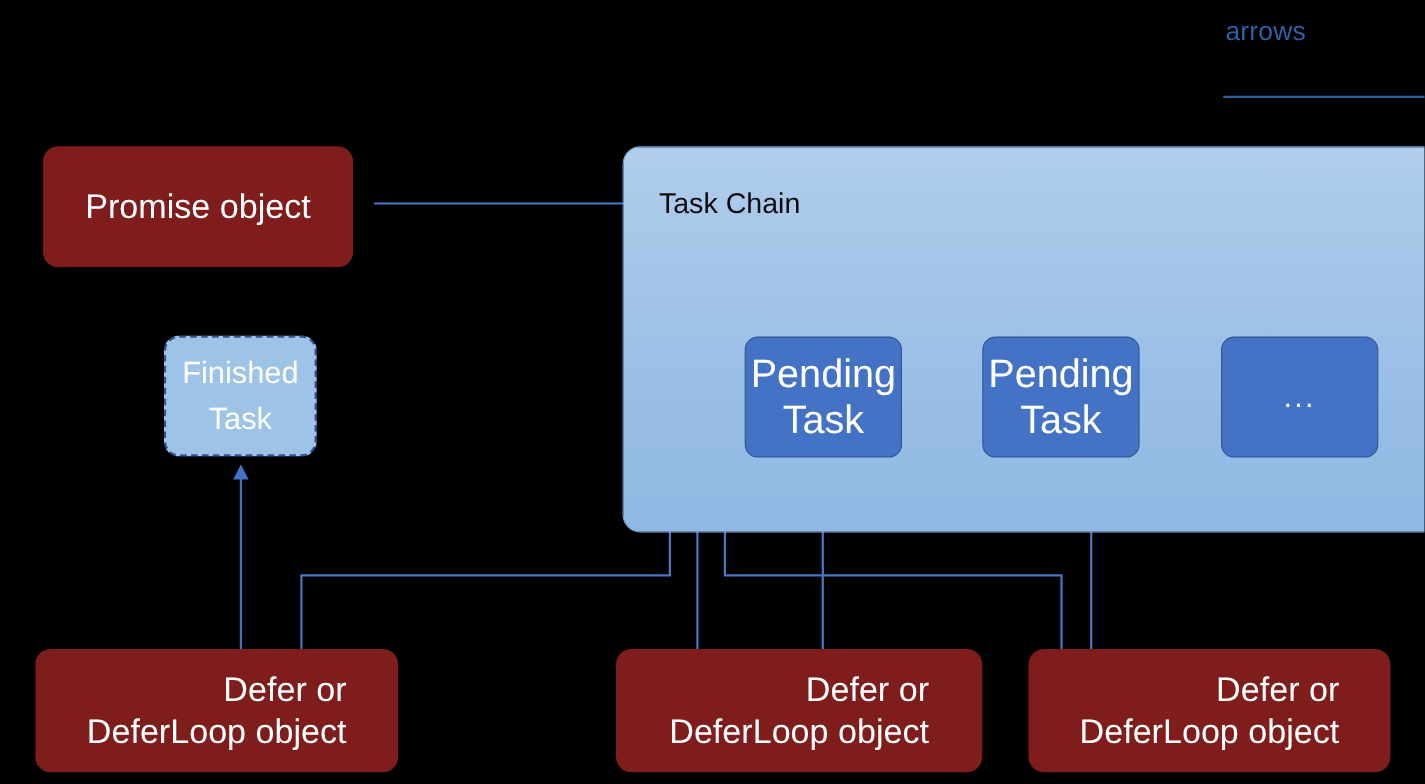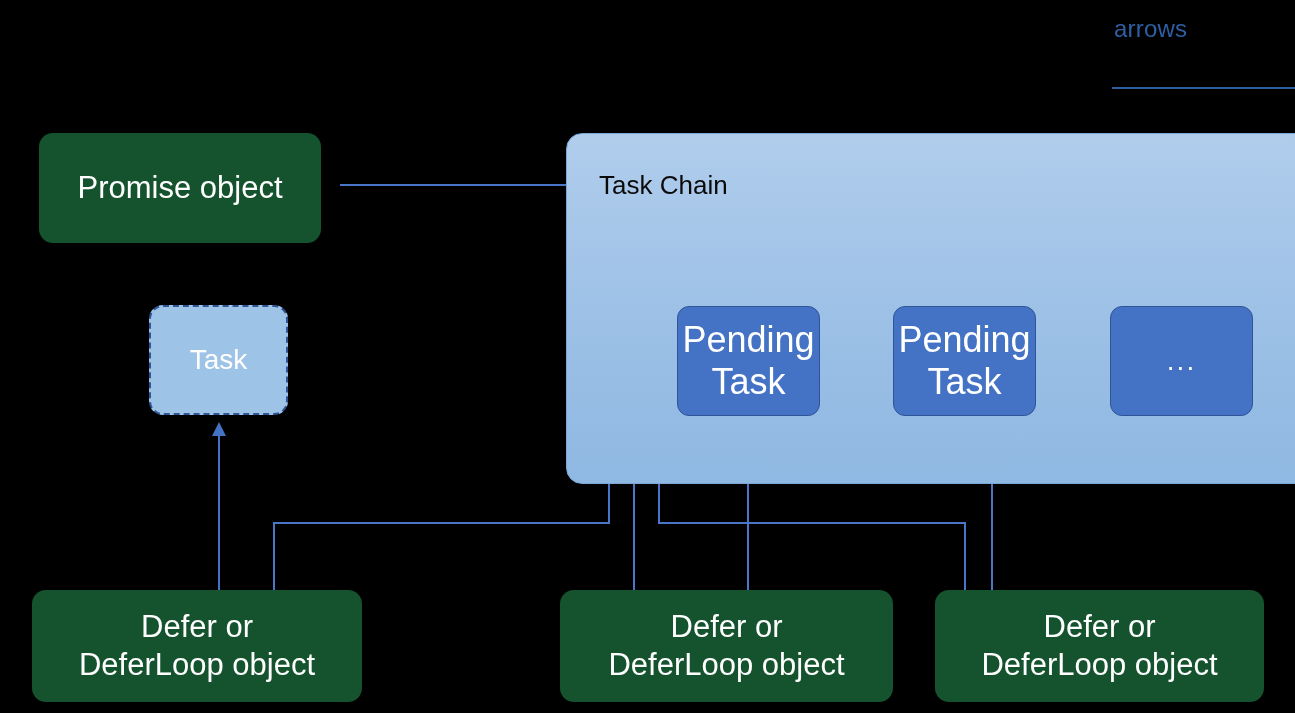--- a/index.html
+++ b/index.html
@@ -47,24 +47,25 @@
     box-sizing: border-box;
     display: flex;
     align-items: center;
     justify-content: center;
     text-align: center;
     color: #ffffff;
   }
   .node span { display: block; }
 
   .brown {
-    background: #14532d;
+    background: #7f1d1d;
     border-radius: 14px;
     font-size: 31px;
     line-height: 38px;
+    text-align: right;
   }
 
   .chain {
     background: linear-gradient(180deg, #B0CDEC 0%, #9CC0E6 55%, #8FB8E2 100%);
     border: 1px solid #7BA7D4;
     border-radius: 16px;
     display: block;
   }
   .chain-title {
     position: absolute;
@@ -204,20 +205,21 @@
   <div class="node task ellipsis" style="left:1078px; top:306px; width:143px; height:110px;">
     <span>...</span>
   </div>
 
   <div class="node brown" style="left:7px; top:133px; width:282px; height:110px;">
     <span>Promise object</span>
   </div>
 
   <div class="node finished" style="left:117px; top:305px; width:139px; height:110px;">
     <span>
+      <span>Finished</span>
       <span>Task</span>
     </span>
   </div>
 
   <div class="node brown" style="left:0px; top:590px; width:330px; height:112px;">
     <span>
       <span>Defer or</span>
       <span>DeferLoop object</span>
     </span>
   </div>

